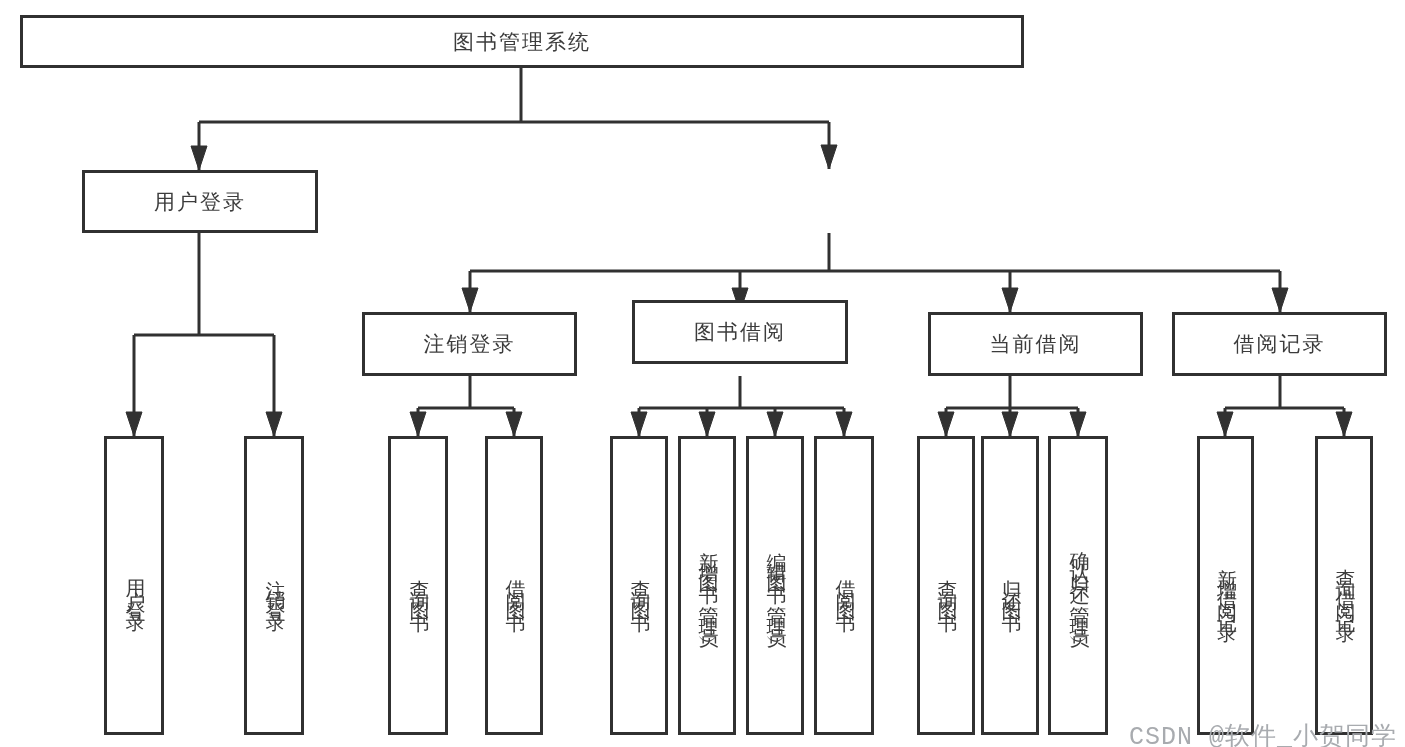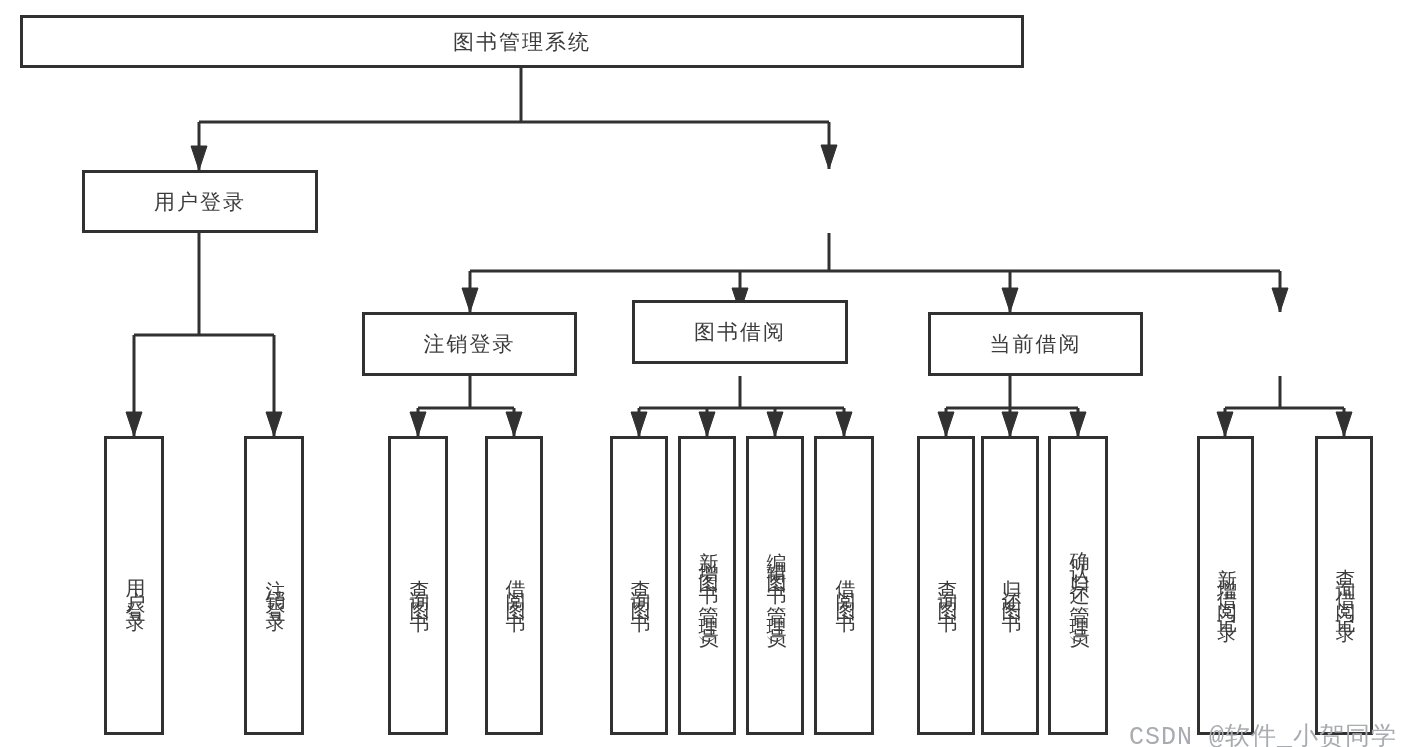--- a/index.html
+++ b/index.html
@@ -77,20 +77,21 @@
     </g>
   </svg>
 
   <div class="node h" style="left:20px;top:15px;width:1004px;height:53px">图书管理系统</div>
 
   <div class="node h" style="left:82px;top:170px;width:236px;height:63px">用户登录</div>
 
   <div class="node h" style="left:362px;top:312px;width:215px;height:64px">注销登录</div>
   <div class="node h" style="left:632px;top:300px;width:216px;height:64px">图书借阅</div>
   <div class="node h" style="left:928px;top:312px;width:215px;height:64px">当前借阅</div>
+  <div class="node h" style="left:1172px;top:312px;width:215px;height:64px">借阅记录</div>
 
   <div class="node v" style="left:104px;top:436px;width:60px;height:299px">
     <span class="vtext">用户登录</span>
   </div>
   <div class="node v" style="left:244px;top:436px;width:60px;height:299px">
     <span class="vtext">注销登录</span>
   </div>
 
   <div class="node v" style="left:388px;top:436px;width:60px;height:299px">
     <span class="vtext">查询图书</span>

